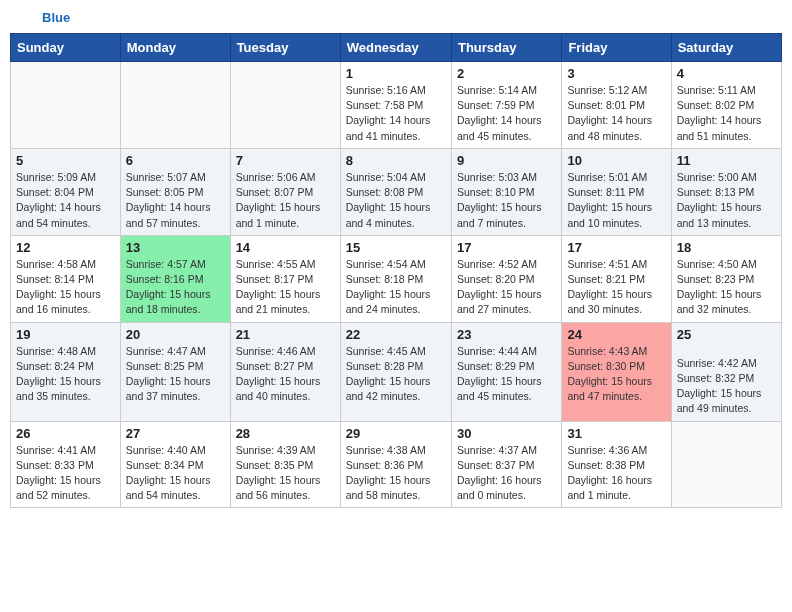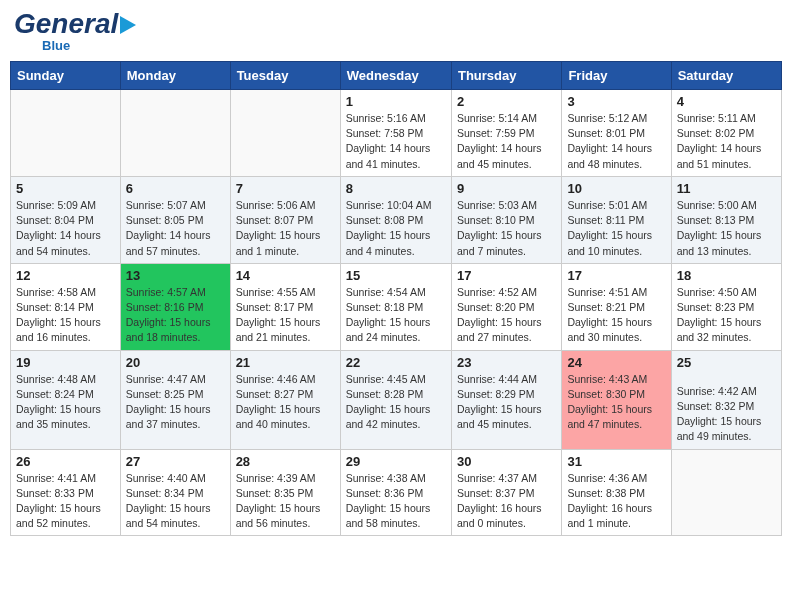--- a/index.html
+++ b/index.html
@@ -103,24 +103,20 @@
       border-left: 16px solid #1a9ad7;
       margin-left: 2px;
       margin-bottom: -2px;
     }
   </style>
 </head>
 <body>
 
 <div class="header-area">
   <div class="logo-container">
-    <div class="logo-line1">
-      <span class="logo-g">General</span>
-      <span class="arrow-shape"></span>
-    </div>
     <div class="logo-line2">Blue</div>
   </div>
   <div class="title-area">
     <div class="month-title"></div>
     <div class="location-title"></div>
   </div>
 </div>
 
 <table class="calendar-table">
   <thead>
@@ -185,21 +181,21 @@
         </td>
         <td style="background: rgb(240, 244, 248);">
           <span class="day-number">7</span>
           <div class="day-info" style="white-space: pre-line;">Sunrise: 5:06 AM
 Sunset: 8:07 PM
 Daylight: 15 hours
 and 1 minute.</div>
         </td>
         <td style="background: rgb(240, 244, 248);">
           <span class="day-number">8</span>
-          <div class="day-info" style="white-space: pre-line;">Sunrise: 10:04 AM
+          <div class="day-info" style="white-space: pre-line;">Sunrise: 5:04 AM
 Sunset: 8:08 PM
 Daylight: 15 hours
 and 4 minutes.</div>
         </td>
         <td style="background: rgb(240, 244, 248);">
           <span class="day-number">9</span>
           <div class="day-info" style="white-space: pre-line;">Sunrise: 5:03 AM
 Sunset: 8:10 PM
 Daylight: 15 hours
 and 7 minutes.</div>
@@ -220,21 +216,21 @@
         </td>
       </tr>
       <tr>
         <td style="background: rgb(255, 255, 255);">
           <span class="day-number">12</span>
           <div class="day-info" style="white-space: pre-line;">Sunrise: 4:58 AM
 Sunset: 8:14 PM
 Daylight: 15 hours
 and 16 minutes.</div>
         </td>
-        <td style="background: #22c55e;">
+        <td style="background: #86efac;">
           <span class="day-number">13</span>
           <div class="day-info" style="white-space: pre-line;">Sunrise: 4:57 AM
 Sunset: 8:16 PM
 Daylight: 15 hours
 and 18 minutes.</div>
         </td>
         <td style="background: rgb(255, 255, 255);">
           <span class="day-number">14</span>
           <div class="day-info" style="white-space: pre-line;">Sunrise: 4:55 AM
 Sunset: 8:17 PM

